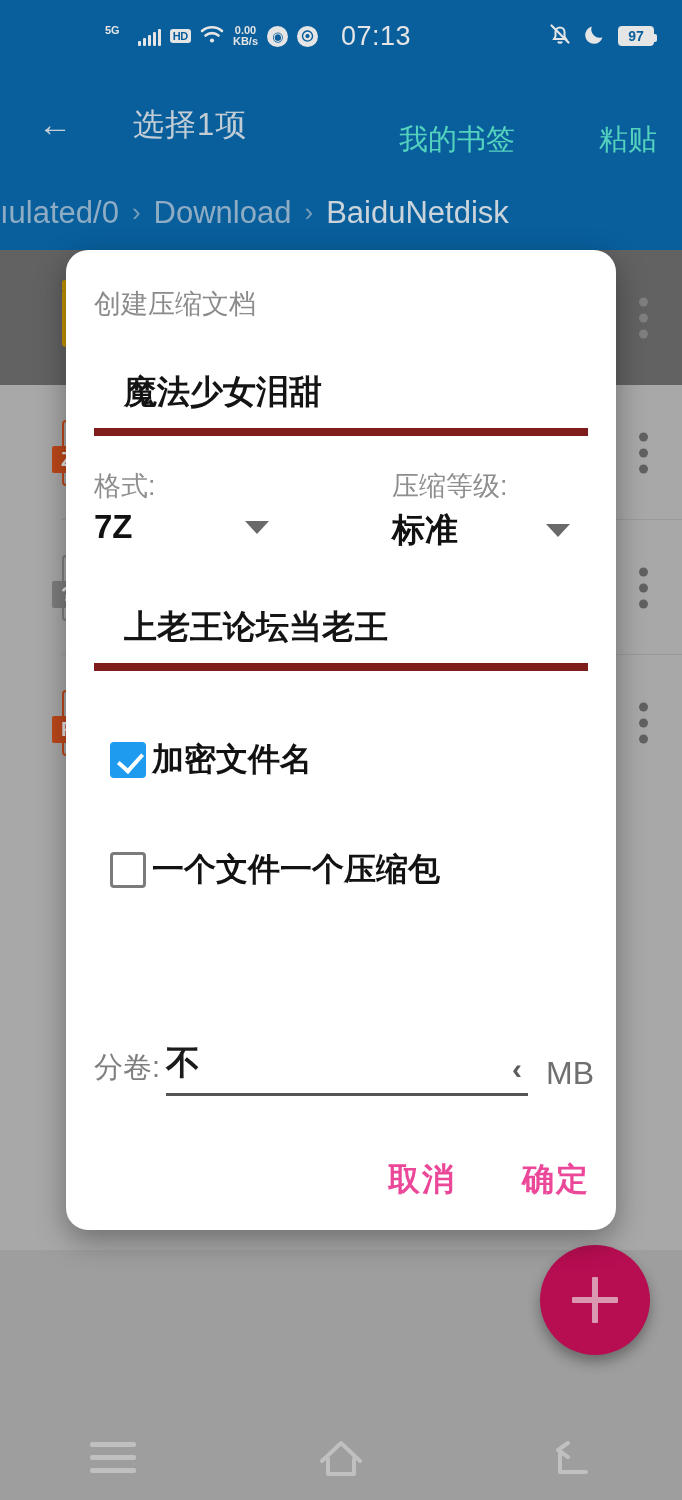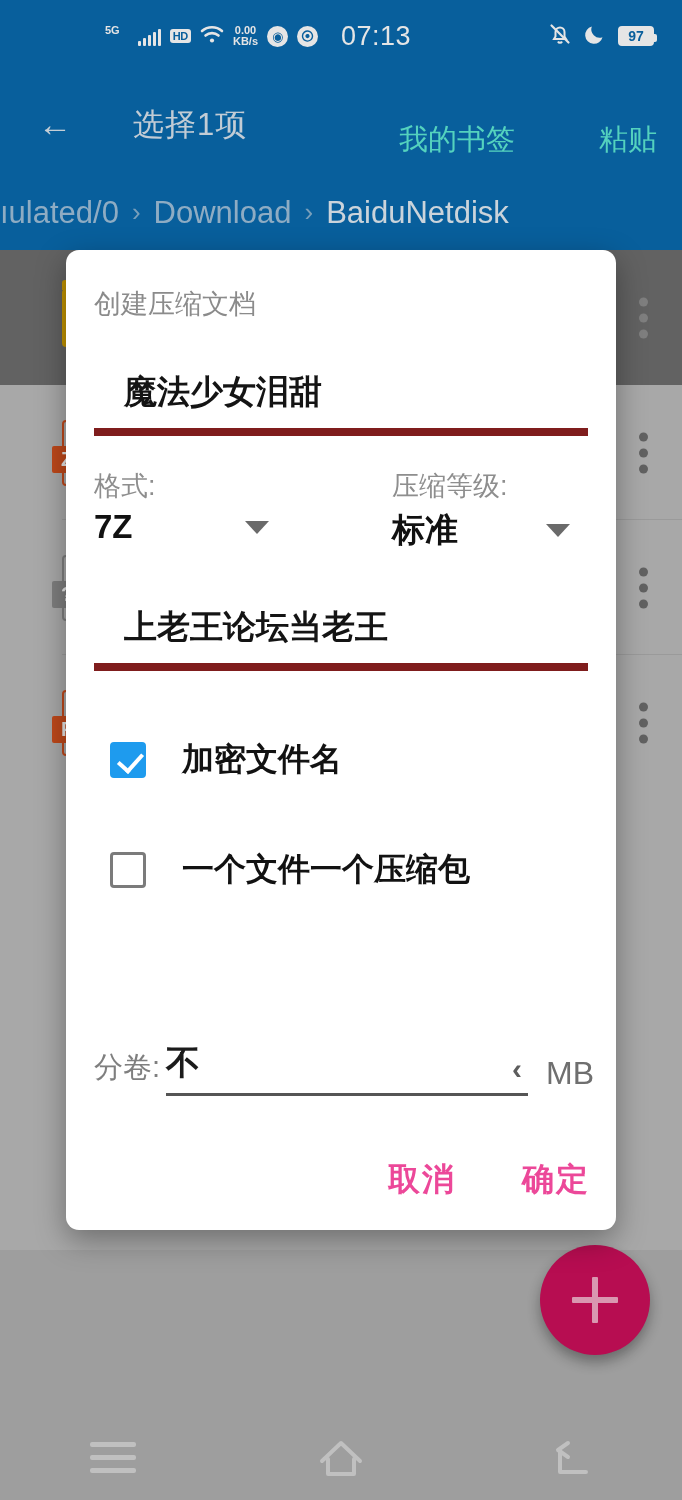--- a/index.html
+++ b/index.html
@@ -138,21 +138,21 @@
   }
   .nav-recents{ width:46px; display:flex; flex-direction:column; gap:8px; }
   .nav-recents i{ height:5px; background:#d6d6d6; border-radius:2px; display:block; }
   .nav-home{ width:48px; height:42px; position:relative; }
   .nav-back{ width:46px; height:40px; position:relative; }
 
   
   .scrim{ position:absolute; inset:0; background:rgba(0,0,0,.10); z-index:8; }
   .dialog{
     position:absolute; left:66px; top:250px; width:550px; height:980px;
-    background:#ffffff; border-radius:13px; z-index:9;
+    background:#ffffff; border-radius:22px; z-index:9;
     box-shadow:0 10px 30px rgba(0,0,0,.35);
   }
   .dlg-title{
     position:absolute; left:28px; top:36px; color:#8b8b8b; font-size:27px;
   }
   .dlg-field{
     position:absolute; left:28px; width:494px; border-bottom:8px solid #7f1d1d;
   }
   .dlg-field .val{
     color:#141414; font-size:33px; font-weight:bold; padding:0 0 13px 30px;
@@ -181,21 +181,21 @@
   .cb-row{ display:flex; align-items:center; height:110px; }
   .cb-box{
     width:36px; height:36px; border:3px solid #7b7b7b; border-radius:4px;
     margin-left:16px; position:relative; flex:none; background:#fff;
   }
   .cb-box.on{ background:#1E9BEE; border-color:#1E9BEE; }
   .cb-box.on:after{
     content:""; position:absolute; left:10px; top:3px; width:11px; height:20px;
     border:solid #fff; border-width:0 4px 4px 0; transform:rotate(42deg);
   }
-  .cb-lab{ color:#121212; font-size:32px; font-weight:bold; margin-left:36px; }
+  .cb-lab{ color:#121212; font-size:32px; font-weight:bold; margin-left:6px; }
 
   .split{ position:absolute; left:28px; top:790px; width:500px; display:flex; align-items:flex-end; }
   .split .lab{ color:#7f7f7f; font-size:29px; padding-bottom:8px; }
   .split .inp{
     flex:1; margin-left:6px; border-bottom:3px solid #555; display:flex;
     align-items:flex-end; justify-content:space-between; padding-bottom:7px;
   }
   .split .inpval{ color:#1b1b1b; font-size:34px; font-weight:bold; }
   .split .chev{ color:#5d5d5d; font-size:30px; font-weight:bold; padding-right:6px; }
   .split .unit{ color:#6f6f6f; font-size:32px; margin-left:18px; padding-bottom:4px; }

